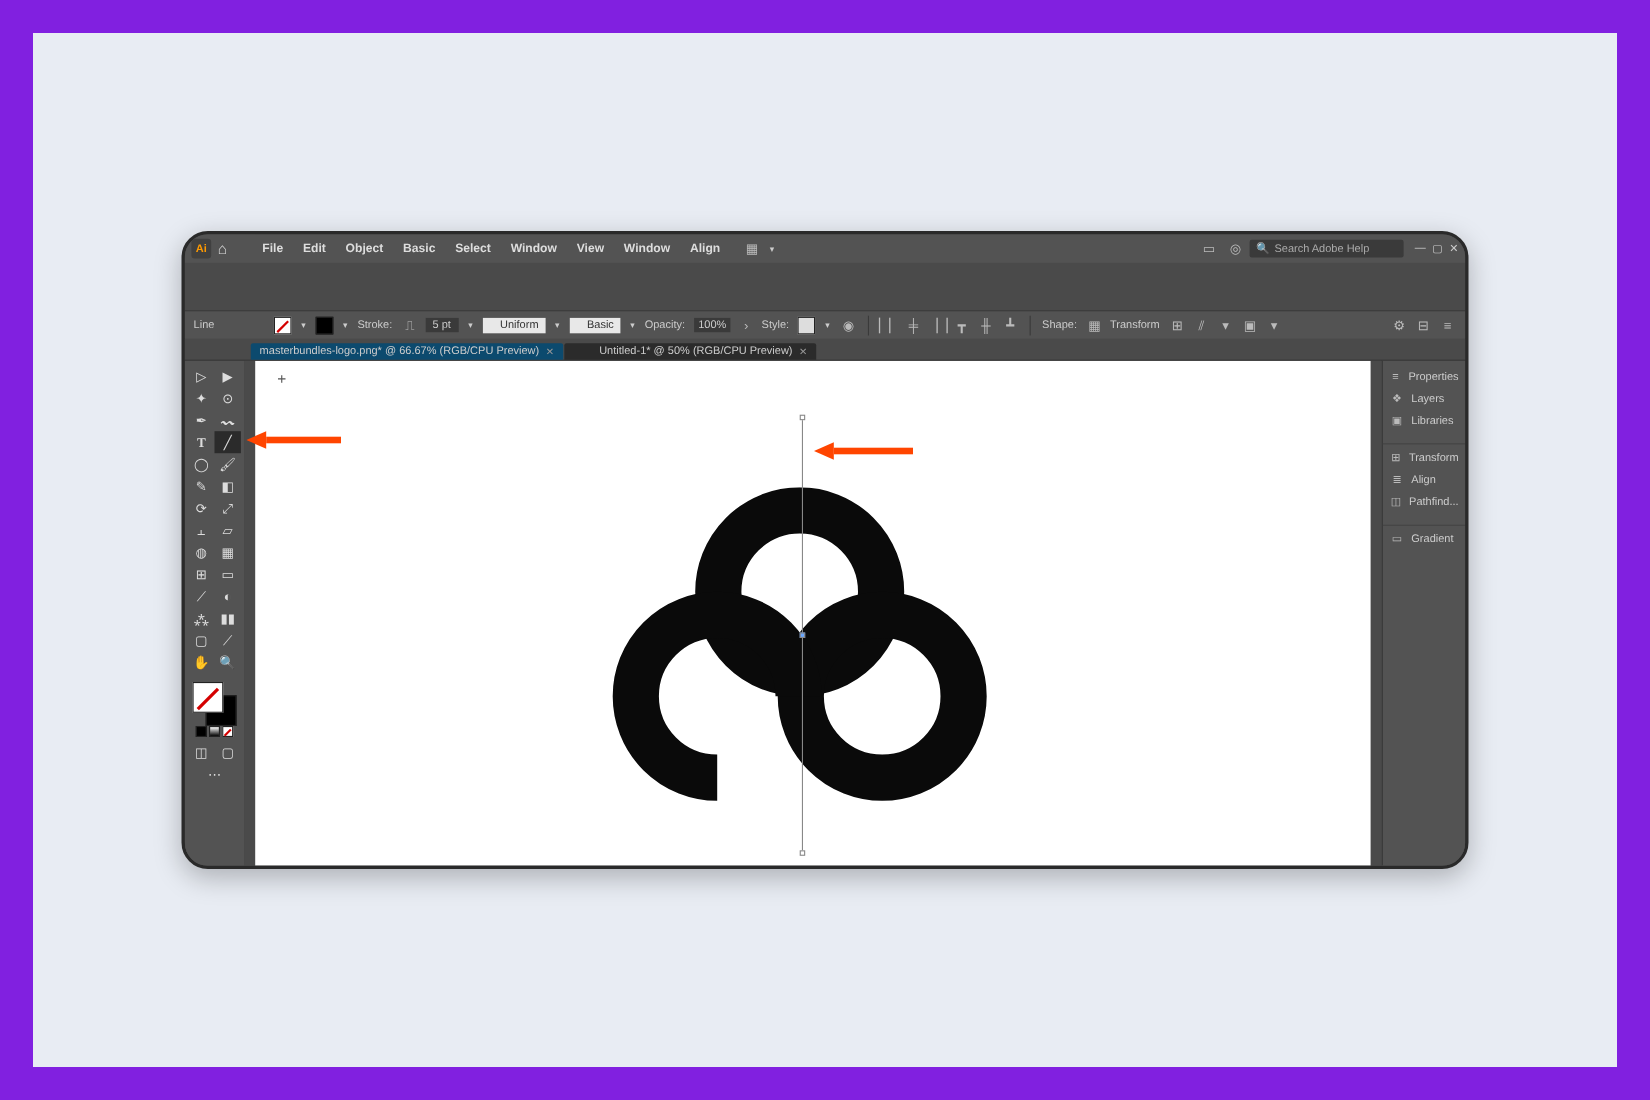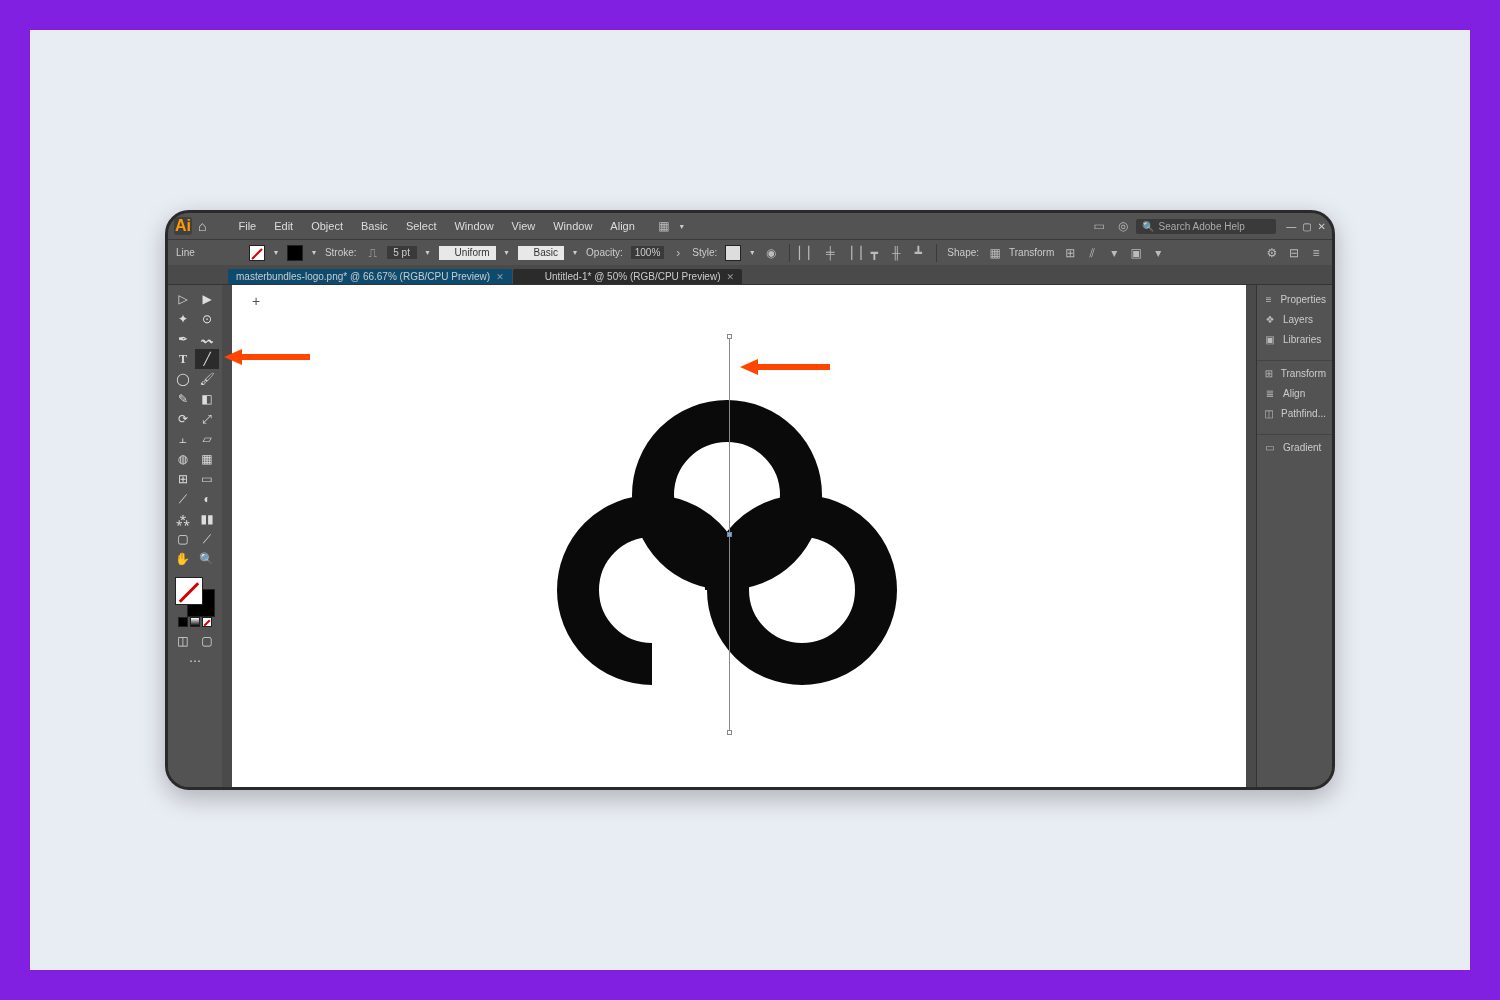--- a/index.html
+++ b/index.html
@@ -1,27 +1,27 @@
 <!DOCTYPE html>
 <html><head>
 <meta charset="utf-8">
 <style>
 * { box-sizing: border-box; margin: 0; padding: 0; font-family: "Segoe UI", Tahoma, sans-serif; }
 body { background: #8120e0; width: 1500px; height: 1000px; display: flex; align-items: center; justify-content: center; }
 .outer { background: #e8ecf3; width: 1440px; height: 940px; display: flex; align-items: center; justify-content: center; }
 .window { width: 1170px; height: 580px; background: #4a4a4a; border: 3px solid #2a2a2a; border-radius: 24px; overflow: hidden; box-shadow: 0 8px 24px rgba(0,0,0,0.25); position: relative; display: flex; flex-direction: column; }
 .menubar { height: 26px; background: #535353; display: flex; align-items: center; gap: 2px; padding: 0 6px; color: #ddd; font-size: 11px; }
-.menubar .app-icon { width: 18px; height: 18px; background: #404040; border-radius: 3px; display: flex; align-items: center; justify-content: center; color: #ff9a00; font-weight: bold; font-size: 16px; margin-right: 4px; }
+.menubar .app-icon { width: 18px; height: 18px; background: #404040; border-radius: 3px; display: flex; align-items: center; justify-content: center; color: #ff9a00; font-weight: bold; font-size: 10px; margin-right: 4px; }
 .menubar .home-icon { color: #ddd; font-size: 14px; margin-right: 10px; }
-.menubar .menu { padding: 2px 8px; cursor: pointer; }
+.menubar .menu { padding: 2px 8px; cursor: pointer; font-weight: bold; }
 .menubar .spacer2 { flex: 1; }
 .menubar .righticon { width: 18px; height: 18px; display:flex;align-items:center;justify-content:center; margin:0 2px; color:#bbb; font-size:12px;}
 .menubar .search { background: #3a3a3a; color: #aaa; font-size: 10px; padding: 2px 6px; width: 140px; border-radius: 2px; display:flex; align-items:center; gap:4px;}
 .menubar .wincontrols { display:flex; gap:6px; margin-left:8px; color:#ccc; font-size:10px;}
-.ctlbar { height: 26px; background: #535353; border-top:1px solid #3a3a3a; display: flex; align-items: center; gap: 6px; padding: 0 8px; color: #ccc; font-size: 10px; }
+.ctlbar { height: 26px; background: #535353; border-top:1px solid #3a3a3a; display: flex; align-items: center; gap: 6px; padding: 0 8px; color: #ccc; font-size: 10px; margin-top: 43px; }
 .ctlbar .lbl { margin-right:2px; }
 .swatch { width: 16px; height: 16px; border:1px solid #222; background:#fff; position:relative; }
 .swatch.diag::after { content:""; position:absolute; left:0; right:0; top:50%; border-top:2px solid #d40000; transform: rotate(-45deg);}
 .swatch.black { background:#000; }
 .dd { width:10px; height:10px; display:inline-flex; align-items:center; justify-content:center; color:#ccc; font-size:8px;}
 .ctlbar .field { background:#3a3a3a; padding:1px 4px; min-width:30px; display:inline-block; text-align:center;}
 .ctlbar .longfield { background:#e8e8e8; color:#333; padding:1px 6px; min-width:40px; display:inline-flex; align-items:center; gap:10px; height:14px;}
 .ctlbar .longfield .line{ flex:1; height:1px; background:#222;}
 .ctlbar .sep { width:1px; height:18px; background:#3a3a3a; margin:0 4px;}
 .ctlbar .iconbtn { width:16px; height:16px; color:#bbb; font-size:12px; display:flex;align-items:center;justify-content:center;}

